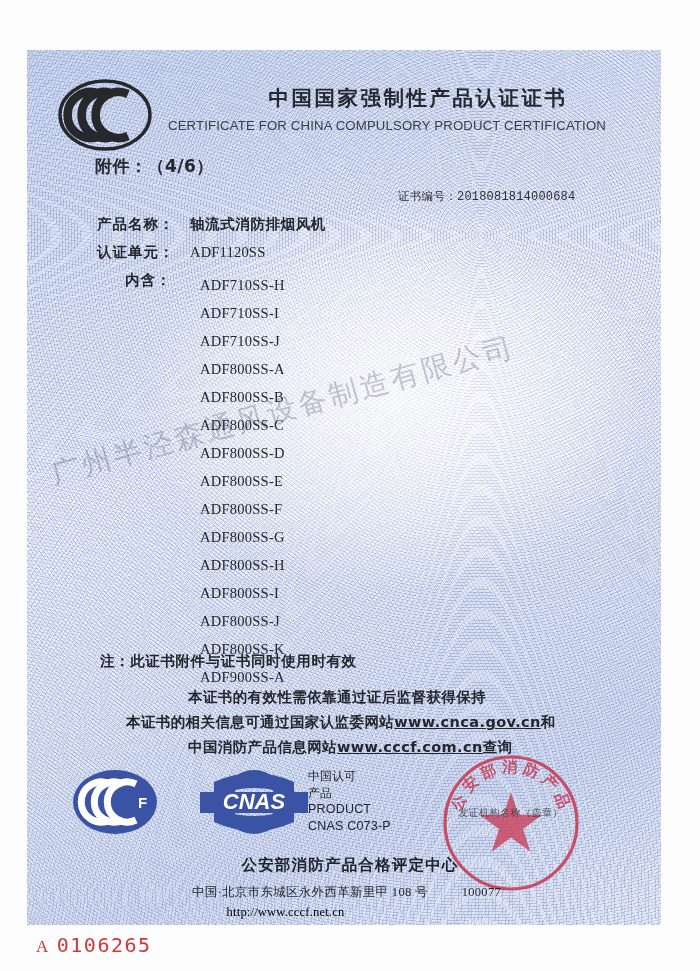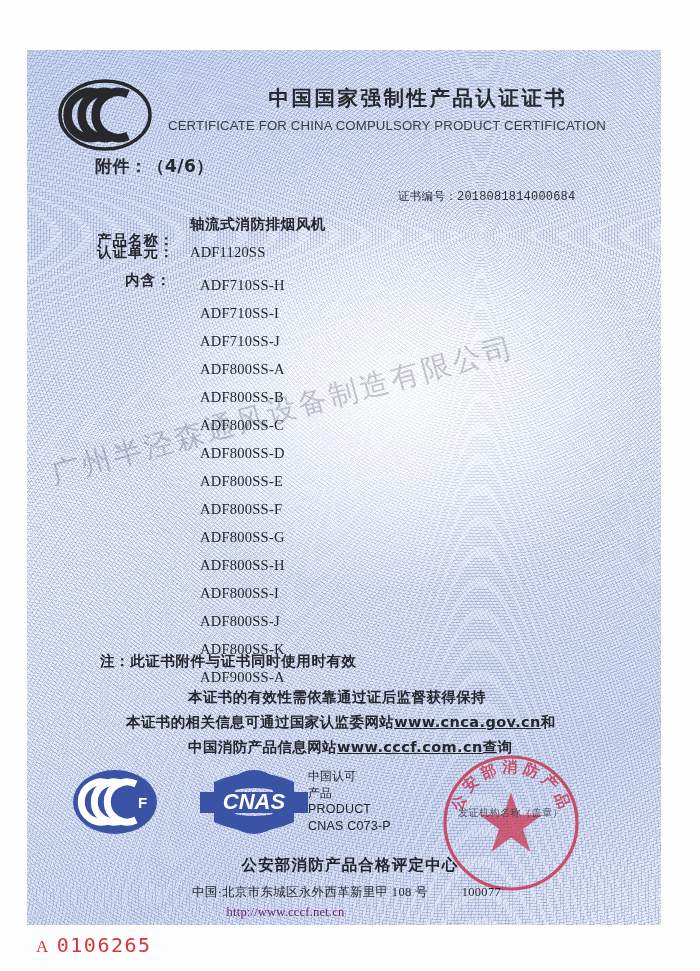--- a/index.html
+++ b/index.html
@@ -143,21 +143,21 @@
   .field-value {
     position: absolute;
     left: 190px;
     font-family: "DejaVu Sans", sans-serif;
     font-size: 14px;
     font-weight: 700;
     color: #23262d;
     letter-spacing: 0.6px;
     white-space: nowrap;
   }
-  #f-product-label { top: 215px; margin-top: 16px; }
+  #f-product-label { top: 215px; }
   #f-product-value {
     top: 215px;
     font-size: 14.5px;
   }
   #f-unit-label { top: 243px; }
   #f-unit-value {
     top: 244px;
     font-family: "Liberation Serif", serif;
     font-size: 14.5px;
     font-weight: 400;
@@ -257,21 +257,21 @@
     letter-spacing: 0.3px;
   }
   #org-addr .zip { margin-left: 34px; }
   #org-url {
     position: absolute;
     left: 0; top: 905px;
     width: 571px;
     text-align: center;
     font-family: "Liberation Serif", serif;
     font-size: 12.5px;
-    color: #701a75;
+    color: #000000;
     letter-spacing: 0.2px;
   }
 
   
   #seal {
     position: absolute;
     left: 440px; top: 752px;
     width: 142px; height: 142px;
     opacity: 0.82;
   }

